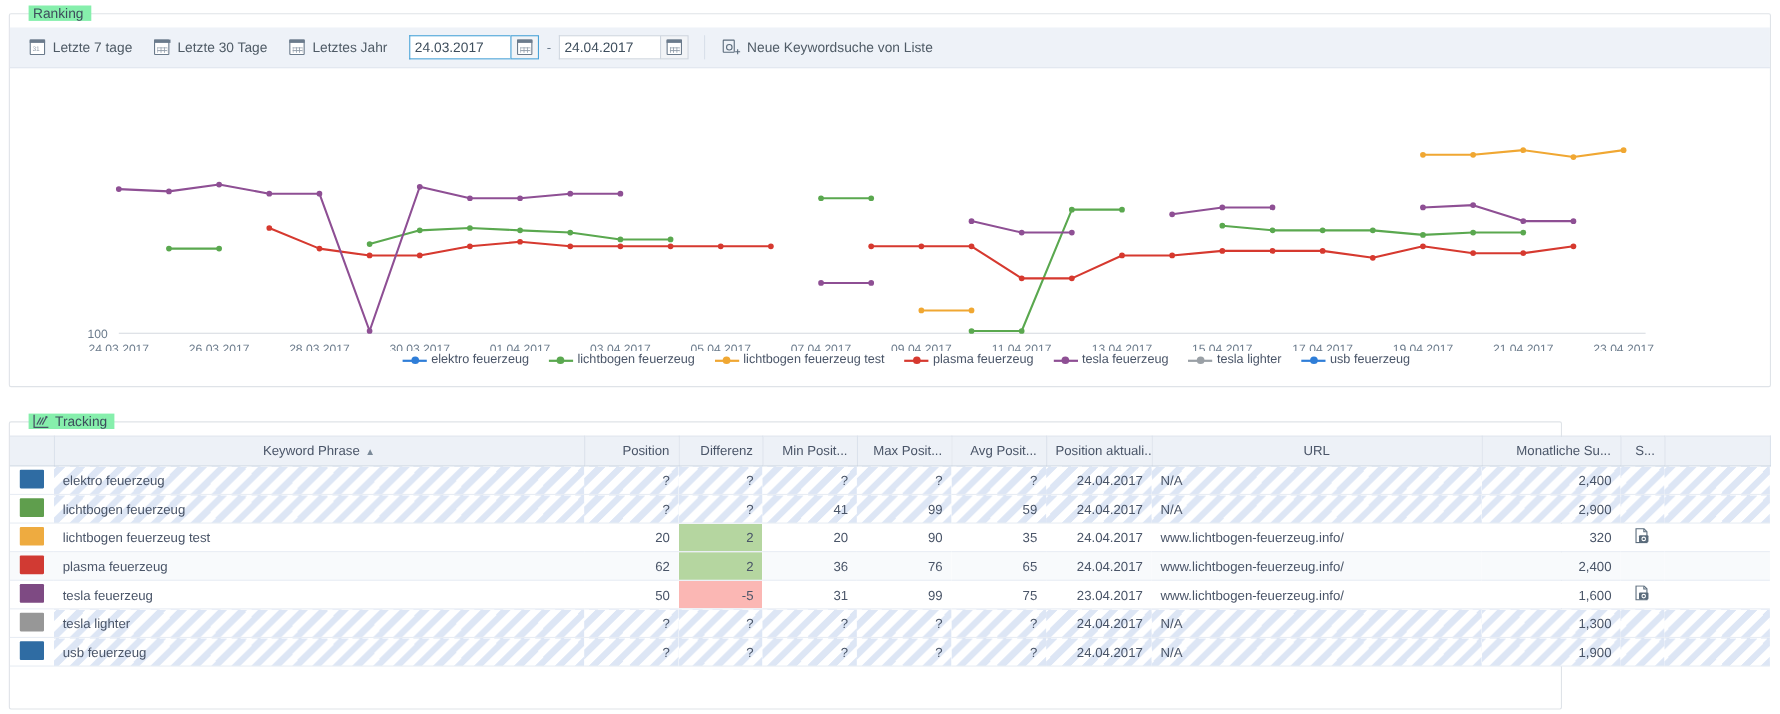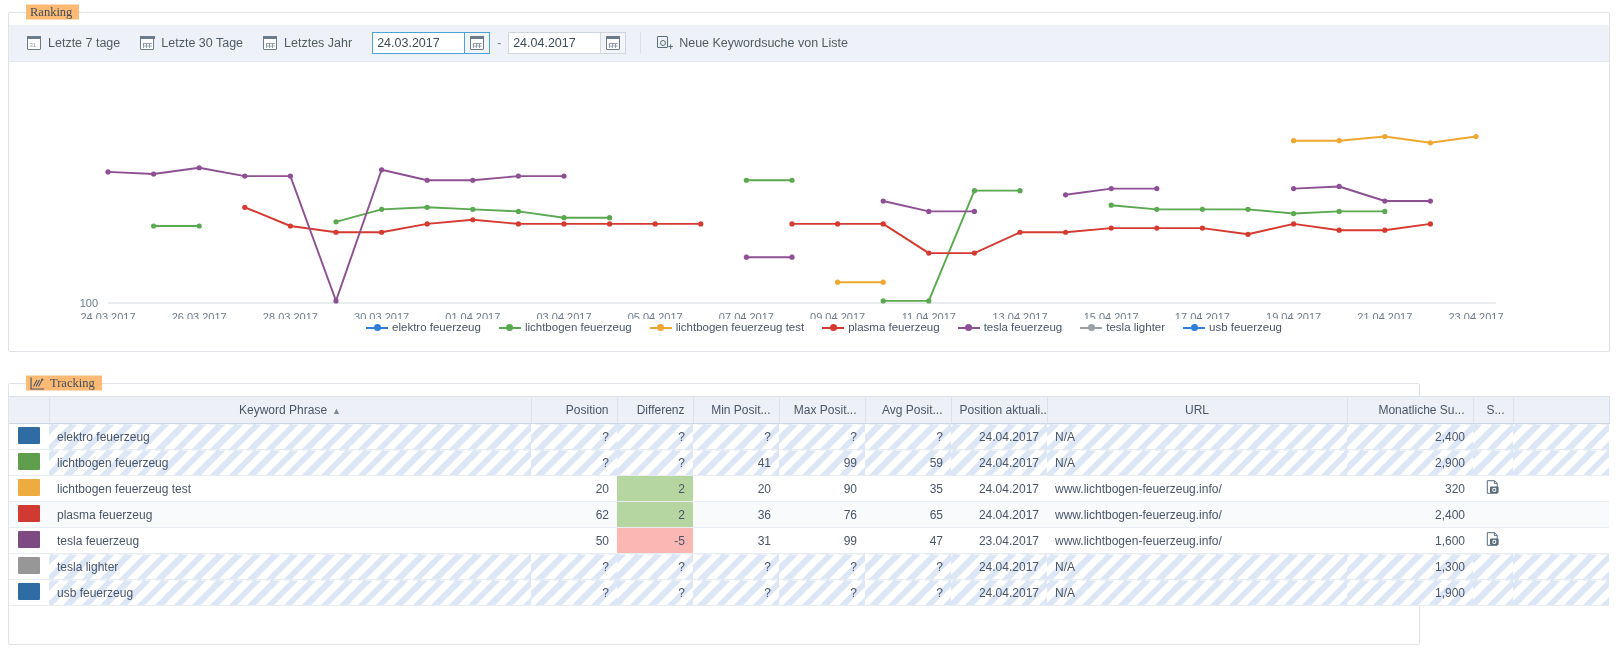--- a/index.html
+++ b/index.html
@@ -13,27 +13,26 @@
     overflow: hidden;
   }
   .page { position: relative; width: 1618px; height: 649px; }
 
   
   .panel { position: absolute; }
   .panel-legend {
     position: absolute;
     top: 0; left: 18px;
     display: flex; align-items: center; gap: 5px;
-    background: #fdba74;
+    background: #86efac;
     padding: 0 7px 0 4px;
     font-size: 12.5px;
     color: #3d4d5c;
     transform: translateY(-50%);
     white-space: nowrap;
-    font-family: Liberation Serif, serif;
   }
   .panel-box {
     border: 1px solid #dfe3e8;
     border-radius: 2px;
     width: 100%; height: 100%;
   }
 
   
   #ranking-panel { left: 8px; top: 12px; width: 1602px; height: 340px; }
 
@@ -530,21 +529,21 @@
               <td class="c"></td>
               <td class=""></td>
             </tr>
             <tr class="row-odd">
               <td class="c swatch-cell"><span class="swatch" style="background: rgb(126, 74, 131);"></span></td>
               <td class="l">tesla feuerzeug</td>
               <td class="">50</td>
               <td class="diff-neg">-5</td>
               <td class="">31</td>
               <td class="">99</td>
-              <td class="">47</td>
+              <td class="">75</td>
               <td class="">23.04.2017</td>
               <td class="l">www.lichtbogen-feuerzeug.info/</td>
               <td class="">1,600</td>
               <td class="c"><span class="img-ico"><svg width="14" height="14" viewBox="0 0 14 14">
                     <path d="M1.3 0.7 H8.6 L11.2 3.3 V13.3 H1.3 Z" fill="#ffffff" stroke="#5a6b7b" stroke-width="1"></path>
                     <path d="M8.4 0.9 V3.4 H10.9" fill="none" stroke="#5a6b7b" stroke-width="1"></path>
                     <rect x="4" y="6.6" width="8.6" height="6.4" rx="1" fill="#5a6b7b"></rect>
                     <circle cx="8.3" cy="9.9" r="2.1" fill="#ffffff"></circle>
                     <circle cx="8.3" cy="9.9" r="1.1" fill="#5a6b7b"></circle>
                   </svg></span></td>

